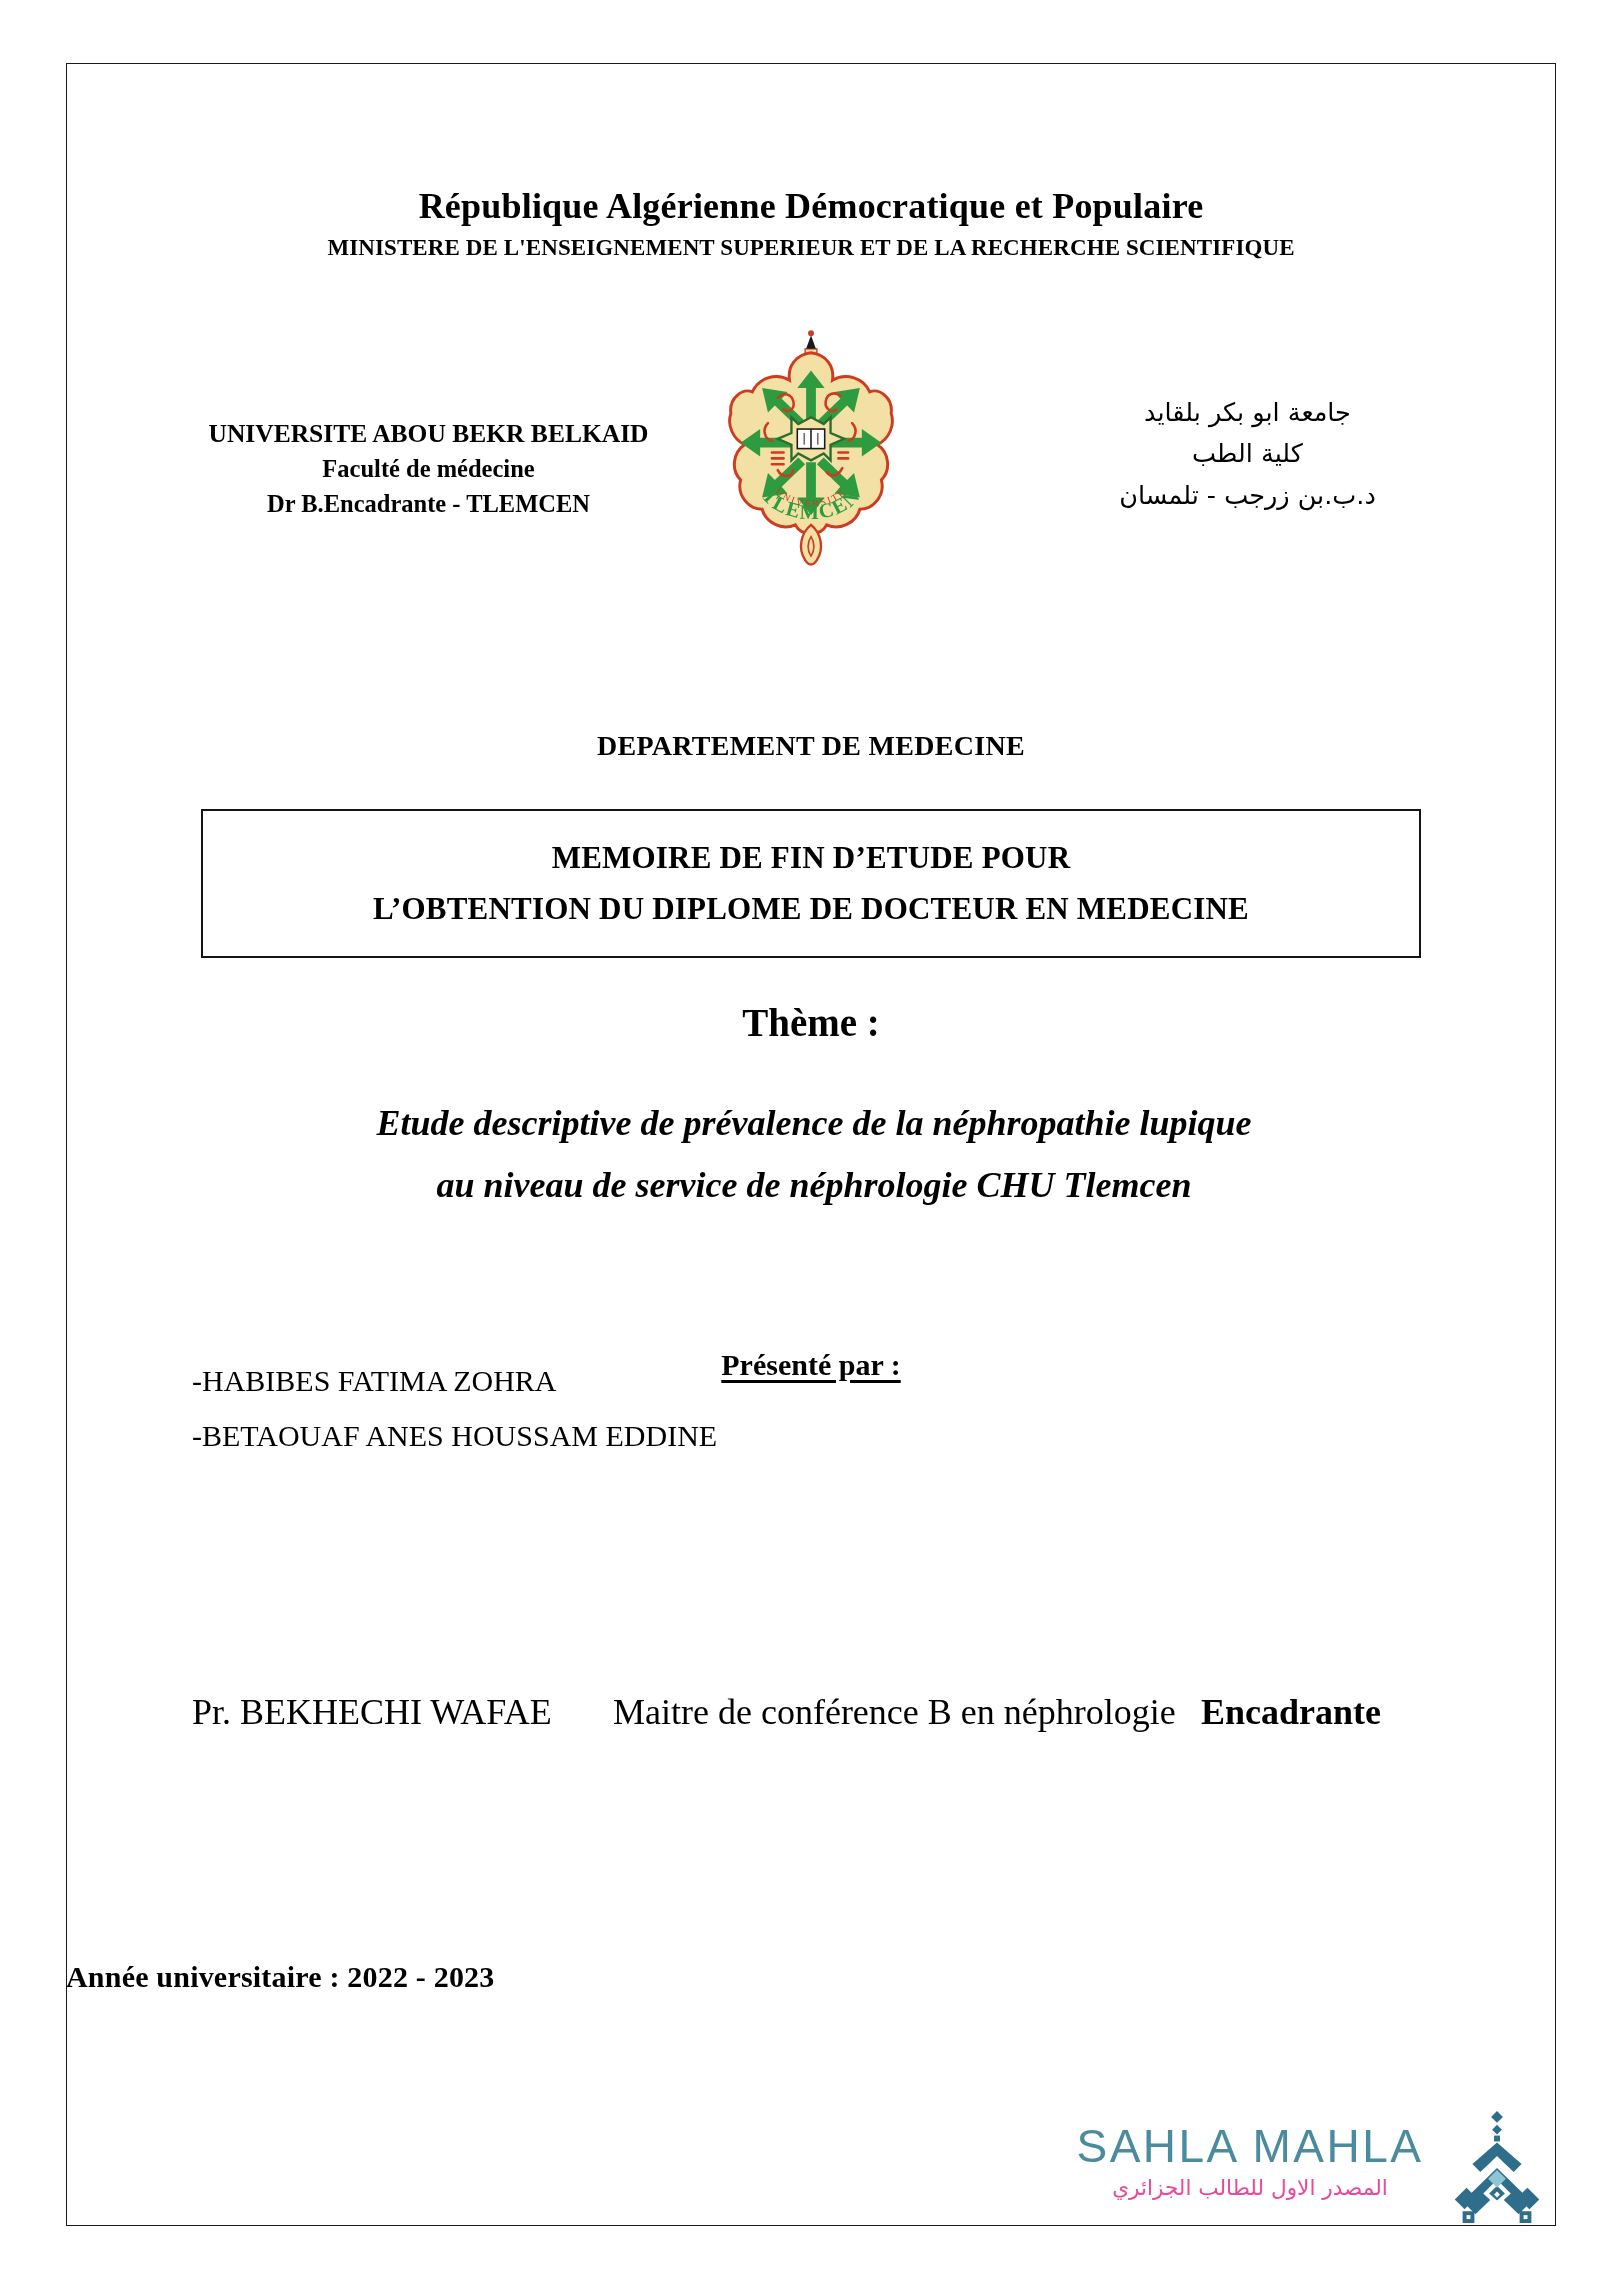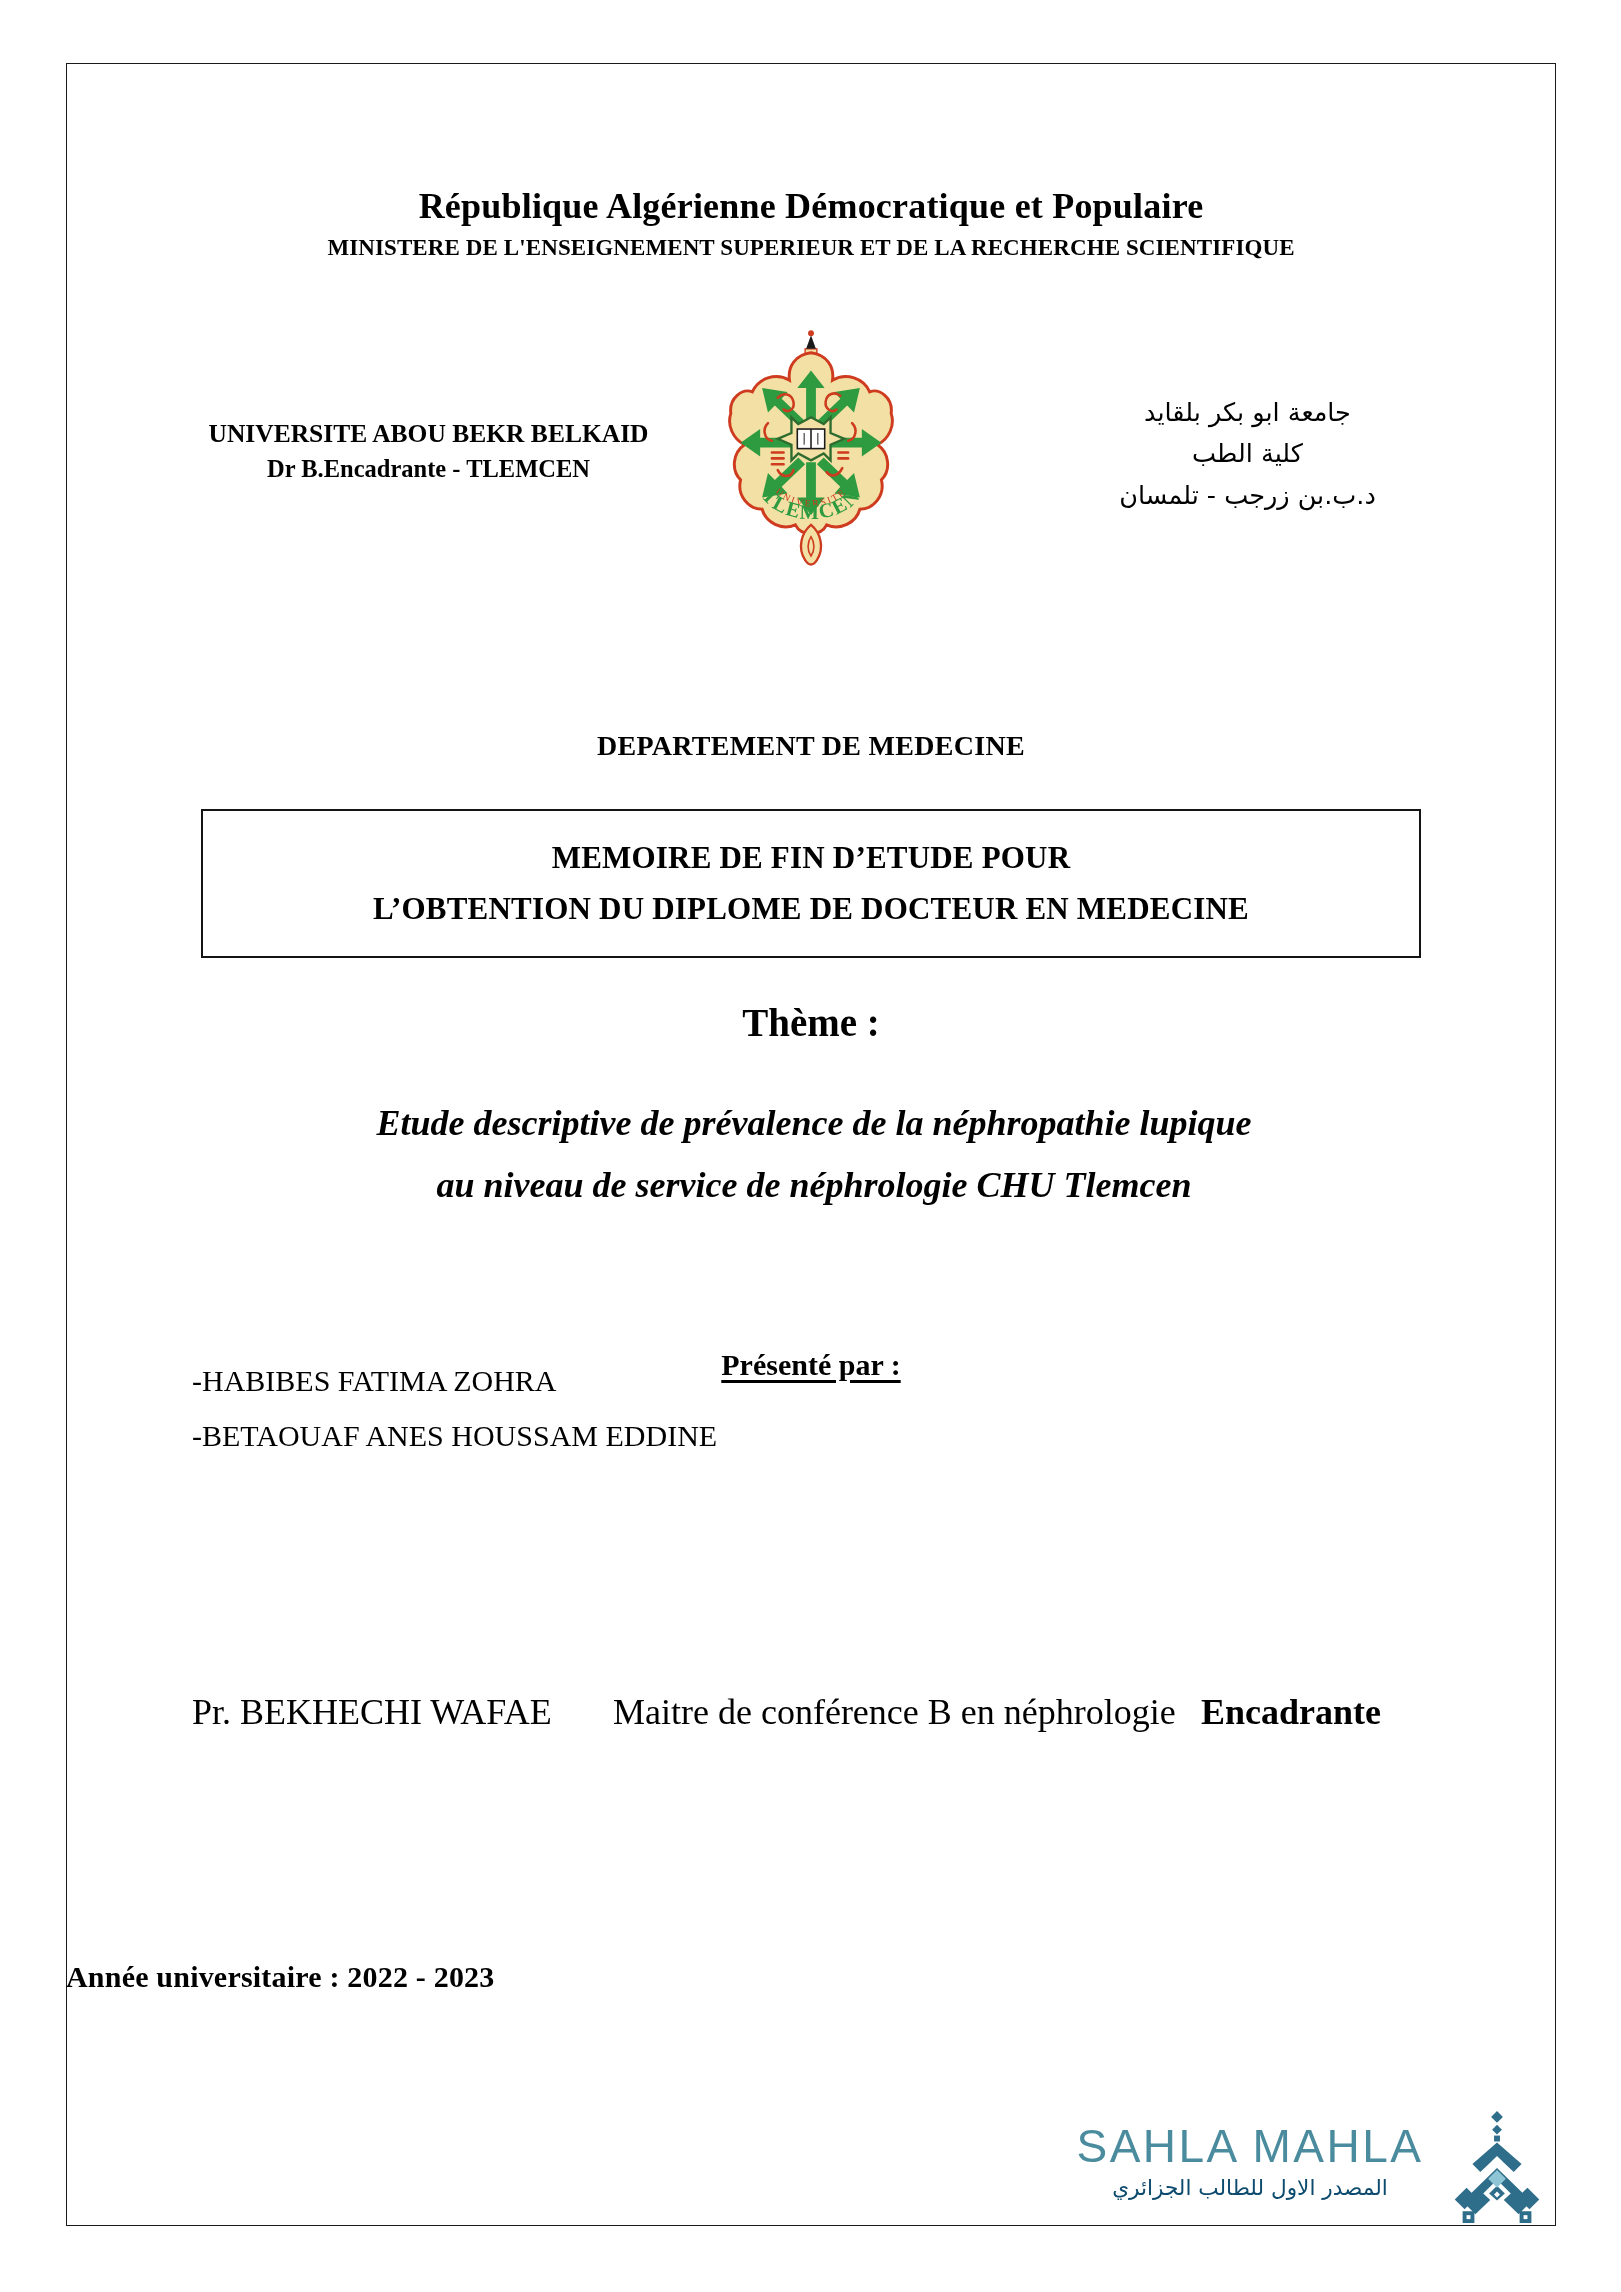--- a/index.html
+++ b/index.html
@@ -252,21 +252,21 @@
     font-family: "Liberation Sans", "DejaVu Sans", sans-serif;
     font-size: 46px;
     letter-spacing: 2.5px;
     color: #4a8b9e;
     white-space: nowrap;
     line-height: 1;
   }
   .wm-sub {
     font-family: "DejaVu Sans", sans-serif;
     font-size: 21.6px;
-    color: #0c4a6e;
+    color: #ec4899;
     direction: rtl;
     margin-top: 7.8px;
     white-space: nowrap;
     line-height: 1;
   }
   .wm-emblem {
     position: absolute;
     right: 0;
     top: -7.8px;
     width: 113px;
@@ -283,20 +283,21 @@
   <div class="nat-header">
     <div class="nat-line1">République Algérienne Démocratique et Populaire</div>
     <div class="nat-line2">MINISTERE DE L'ENSEIGNEMENT SUPERIEUR ET DE LA RECHERCHE SCIENTIFIQUE</div>
   </div>
 
   <div class="inst-band">
 
     <div class="inst-left">
       <div class="inst-tofu"> &nbsp;</div>
       <div class="inst-left-l1">UNIVERSITE ABOU BEKR BELKAID</div>
+      <div class="inst-left-l2">Faculté de médecine</div>
       <div class="inst-left-l3">Dr B.Encadrante - TLEMCEN</div>
     </div>
 
     <div class="crest">
       <svg viewBox="0 0 180 265" width="176" height="260" aria-hidden="true">
 
         <g>
           <rect x="84" y="26" width="12" height="44" fill="#F2E0A5" stroke="#CE3B1E" stroke-width="1.4"></rect>
           <rect x="80" y="36" width="20" height="34" fill="#F2E0A5" stroke="#1B1B1B" stroke-width="1.2"></rect>
           <rect x="82.5" y="40" width="4.5" height="22" fill="#1B1B1B"></rect>

